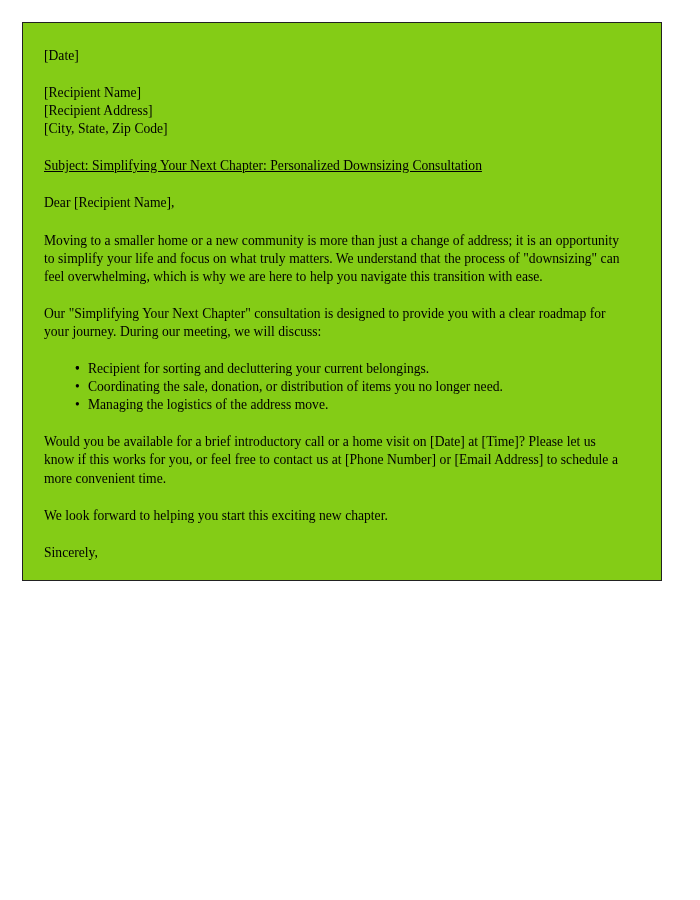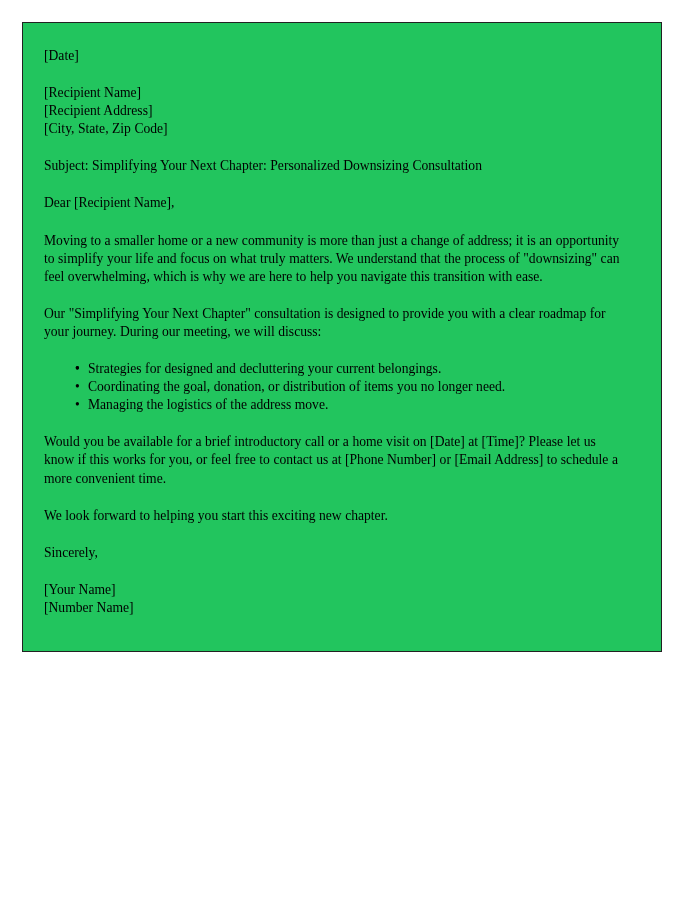--- a/index.html
+++ b/index.html
@@ -13,24 +13,24 @@
     font-family: "Liberation Serif", "DejaVu Serif", serif;
     color: #000000;
     -webkit-font-smoothing: antialiased;
   }
 
   .page-sheet {
     position: absolute;
     left: 22px;
     top: 22px;
     width: 640px;
-    height: 630px;
+    height: 559px;
     box-sizing: border-box;
     border: 1.5px solid #222222;
-    background: #22c55e;
+    background: #84cc16;
     overflow: hidden;
   }
 
   .letter-body {
     position: absolute;
     left: 21px;
     top: 24px;
     width: 586px;
   }
 
@@ -43,21 +43,21 @@
     text-align: left;
     word-spacing: 0.1px;
   }
 
   
   .block-date { margin: 0 0 19px 0; }
 
   .block-address { margin: 0 0 19px 0; }
   .block-address .line { white-space: nowrap; }
 
-  .block-subject { margin: 0 0 19px 0; }
+  .block-subject { margin: 0 0 19px 0; text-decoration: underline; }
   .block-subject .line { white-space: nowrap; }
 
   .block-salutation { margin: 0 0 19px 0; }
 
   .para { margin: 0 4px 19px 0; }
 
   ul.bullet-list {
     list-style: none;
     margin: 0 0 19px 0;
     padding: 0;
@@ -108,25 +108,25 @@
     <p class="para">Moving to a smaller home or a new community is more than just a change of address; it is an opportunity to simplify your life and focus on what truly matters. We understand that the process of "downsizing" can feel overwhelming, which is why we are here to help you navigate this transition with ease.</p>
 
     <p class="para">Our "Simplifying Your Next Chapter" consultation is designed to provide you with a clear roadmap for your journey. During our meeting, we will discuss:</p>
 
     <ul class="bullet-list">
       <li>
         <span class="bullet-marker">•</span>
       </li>
       <li>
         <span class="bullet-marker">•</span>
-        <span class="bullet-text">Strategies for designed and decluttering your current belongings.</span>
+        <span class="bullet-text">Recipient for sorting and decluttering your current belongings.</span>
       </li>
       <li>
         <span class="bullet-marker">•</span>
-        <span class="bullet-text">Coordinating the goal, donation, or distribution of items you no longer need.</span>
+        <span class="bullet-text">Coordinating the sale, donation, or distribution of items you no longer need.</span>
       </li>
       <li>
         <span class="bullet-marker">•</span>
         <span class="bullet-text">Managing the logistics of the address move.</span>
       </li>
     </ul>
 
 
     <p class="para">Would you be available for a brief introductory call or a home visit on [Date] at [Time]? Please let us know if this works for you, or feel free to contact us at [Phone Number] or [Email Address] to schedule a more convenient time.</p>
 

